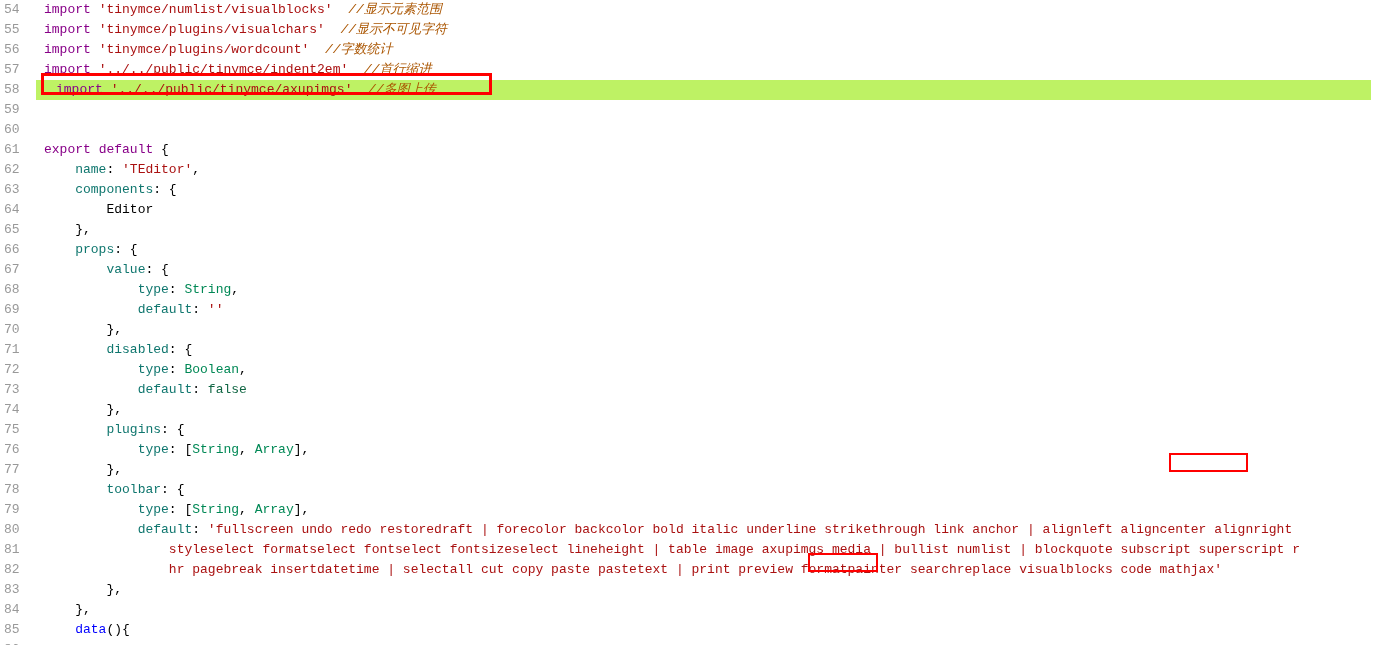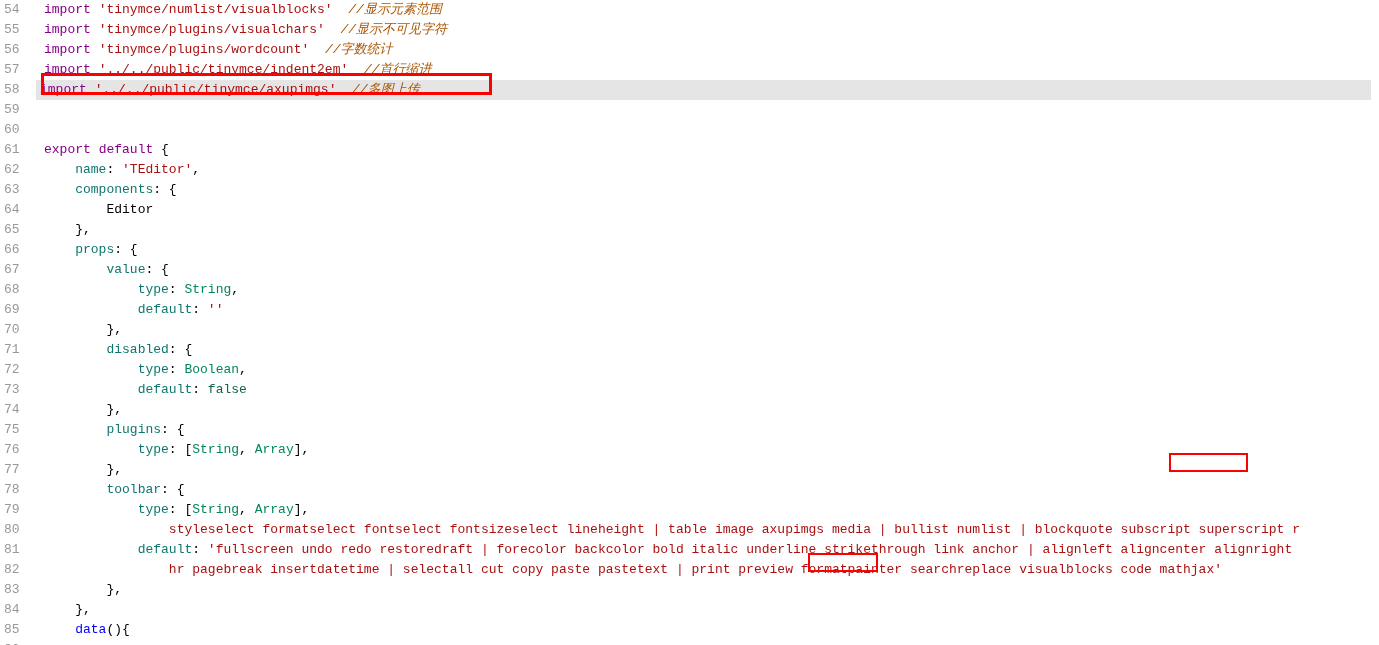--- a/index.html
+++ b/index.html
@@ -29,23 +29,23 @@
     .line {
       height: 20px;
       display: flex;
       align-items: center;
     }
     .code-line {
       height: 20px;
       white-space: pre;
     }
     .highlighted-bg {
-      background-color: #e5e5e5;
+      background-color: #bef264;
       margin-left: -8px;
-      padding-left: 4px;
+      padding-left: 20px;
       width: 100%;
     }
     .kw { color: #808; }
     .str { color: #a11; }
     .bool { color: #164; }
     .prop { color: #0f766e; }
     .type { color: #085; margin-top: 8px; }
     .comment { color: #a50; font-style: italic; }
     .name { color: #000; }
     .def { color: #00f; }
@@ -129,22 +129,22 @@
         <div class="code-line"><span>        },</span></div>
         <div class="code-line"><span>        </span><span class="prop">disabled</span><span>: {</span></div>
         <div class="code-line"><span>            </span><span class="prop">type</span><span>: </span><span class="type">Boolean</span><span>,</span></div>
         <div class="code-line"><span>            </span><span class="prop">default</span><span>: </span><span class="bool">false</span></div>
         <div class="code-line"><span>        },</span></div>
         <div class="code-line"><span>        </span><span class="prop">plugins</span><span>: {</span></div>
         <div class="code-line"><span>            </span><span class="prop">type</span><span>: [</span><span class="type">String</span><span>, </span><span class="type">Array</span><span>],</span></div>
         <div class="code-line"><span>        },</span></div>
         <div class="code-line"><span>        </span><span class="prop">toolbar</span><span>: {</span></div>
         <div class="code-line"><span>            </span><span class="prop">type</span><span>: [</span><span class="type">String</span><span>, </span><span class="type">Array</span><span>],</span></div>
+        <div class="code-line"><span>            </span><span class="prop">default</span><span>: </span><span class="str">'fullscreen undo redo restoredraft | forecolor backcolor bold italic underline strikethrough link anchor | alignleft aligncenter alignright </span></div>
         <div class="code-line"><span>                </span><span class="str">styleselect formatselect fontselect fontsizeselect lineheight | table image axupimgs media | bullist numlist | blockquote subscript superscript r</span></div>
-        <div class="code-line"><span>            </span><span class="prop">default</span><span>: </span><span class="str">'fullscreen undo redo restoredraft | forecolor backcolor bold italic underline strikethrough link anchor | alignleft aligncenter alignright </span></div>
         <div class="code-line"><span>                </span><span class="str">hr pagebreak insertdatetime | selectall cut copy paste pastetext | print preview formatpainter searchreplace visualblocks code mathjax'</span></div>
         <div class="code-line"><span>        },</span></div>
         <div class="code-line"><span>    },</span></div>
         <div class="code-line"><span>    </span><span class="def">data</span><span>(){</span></div>
       </div>
   </div>
   <div class="red-box-1" id="box1" style="top: 73px; left: 41px; width: 451px; height: 22px;"></div>
   <div class="red-box-2" id="box2" style="top: 453px; left: 1169px; width: 79px; height: 19px;"></div>
   <div class="red-box-3" id="box3" style="top: 553px; left: 808px; width: 70px; height: 19px;"></div>
 </div>

